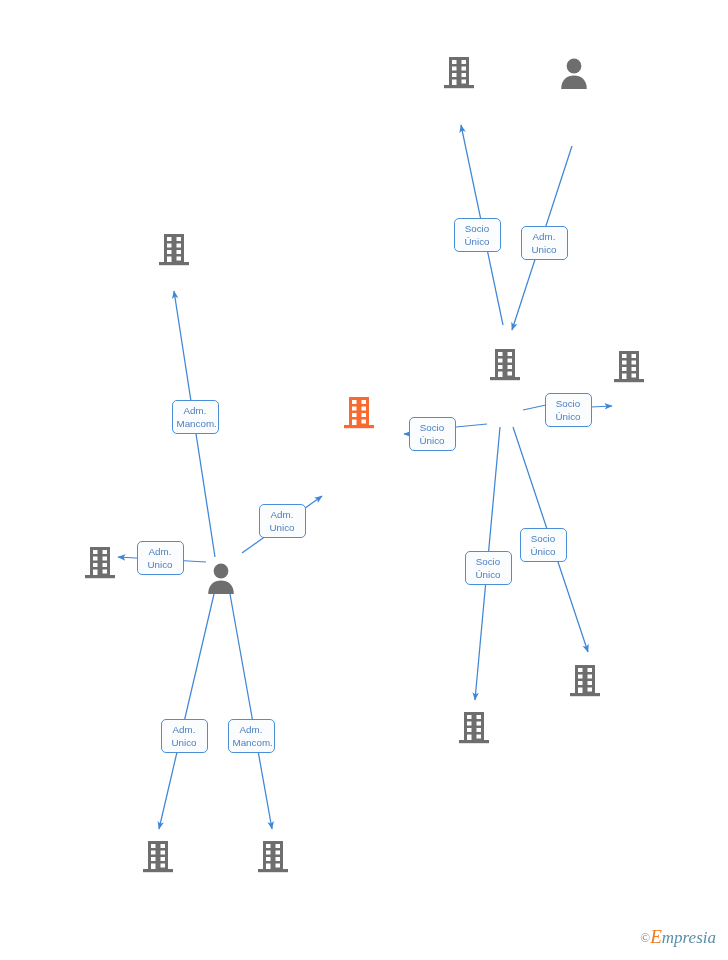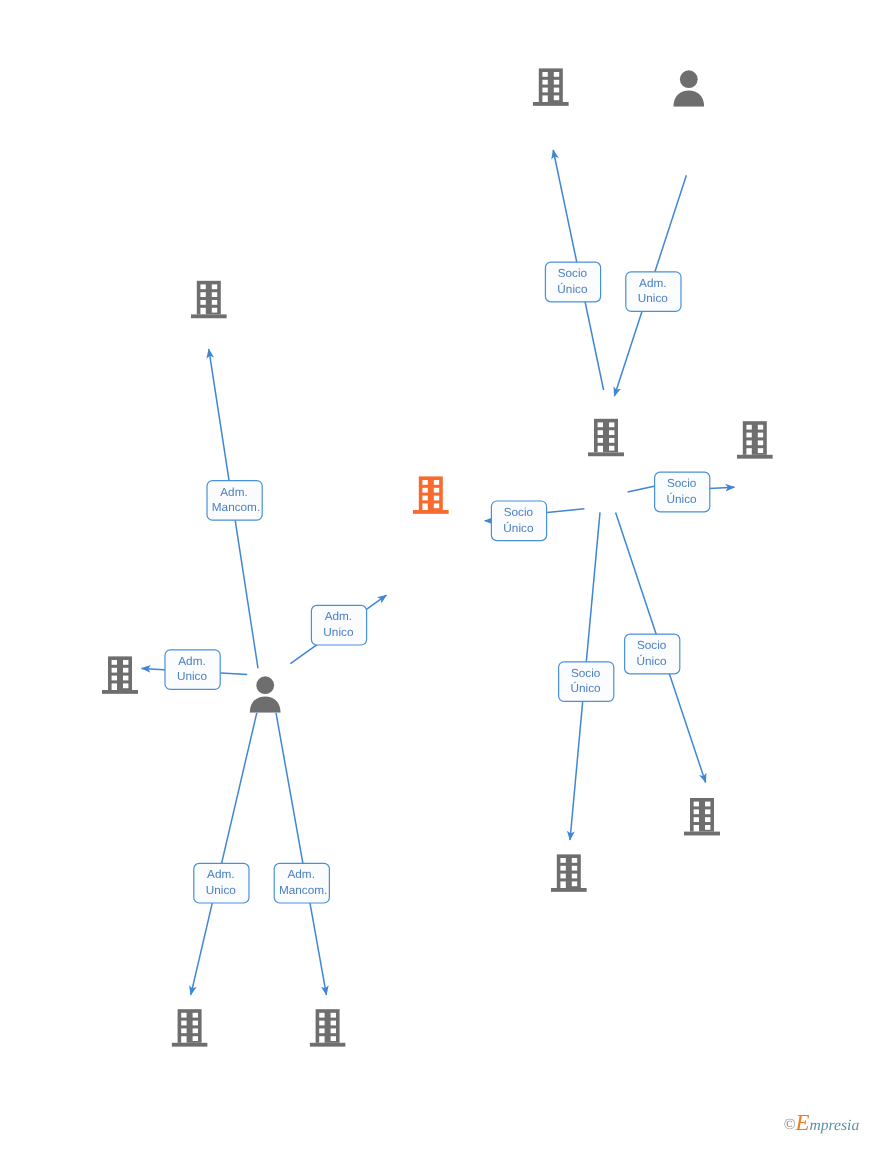--- a/index.html
+++ b/index.html
@@ -65,21 +65,21 @@
     position: absolute;
     right: 12px;
     bottom: 12px;
     font-size: 15px;
     color: #7b7b7b;
     font-family: "Liberation Serif", serif;
     white-space: nowrap;
   }
   .watermark .wm-c { font-size: 13px; color: #8a8a8a; vertical-align: 1px; }
   .watermark .wm-e { color: #ef7d22; font-style: italic; font-size: 19px; }
-  .watermark .wm-rest { color: #5b8fa8; font-style: italic; font-size: 13px; text-align: right; }
+  .watermark .wm-rest { color: #5b8fa8; font-style: italic; font-size: 17px; text-align: right; }
 </style>
 </head>
 <body>
 
 <div id="canvas">
 
   <svg id="edge-layer" width="728" height="960" viewBox="0 0 728 960">
     <defs>
       <marker id="arrowhead" markerWidth="7" markerHeight="7" refX="6" refY="3" orient="auto" markerUnits="strokeWidth">
         <path d="M0,0.4 L6.5,3 L0,5.6 L1.6,3 Z" fill="#3f86d6"></path>

